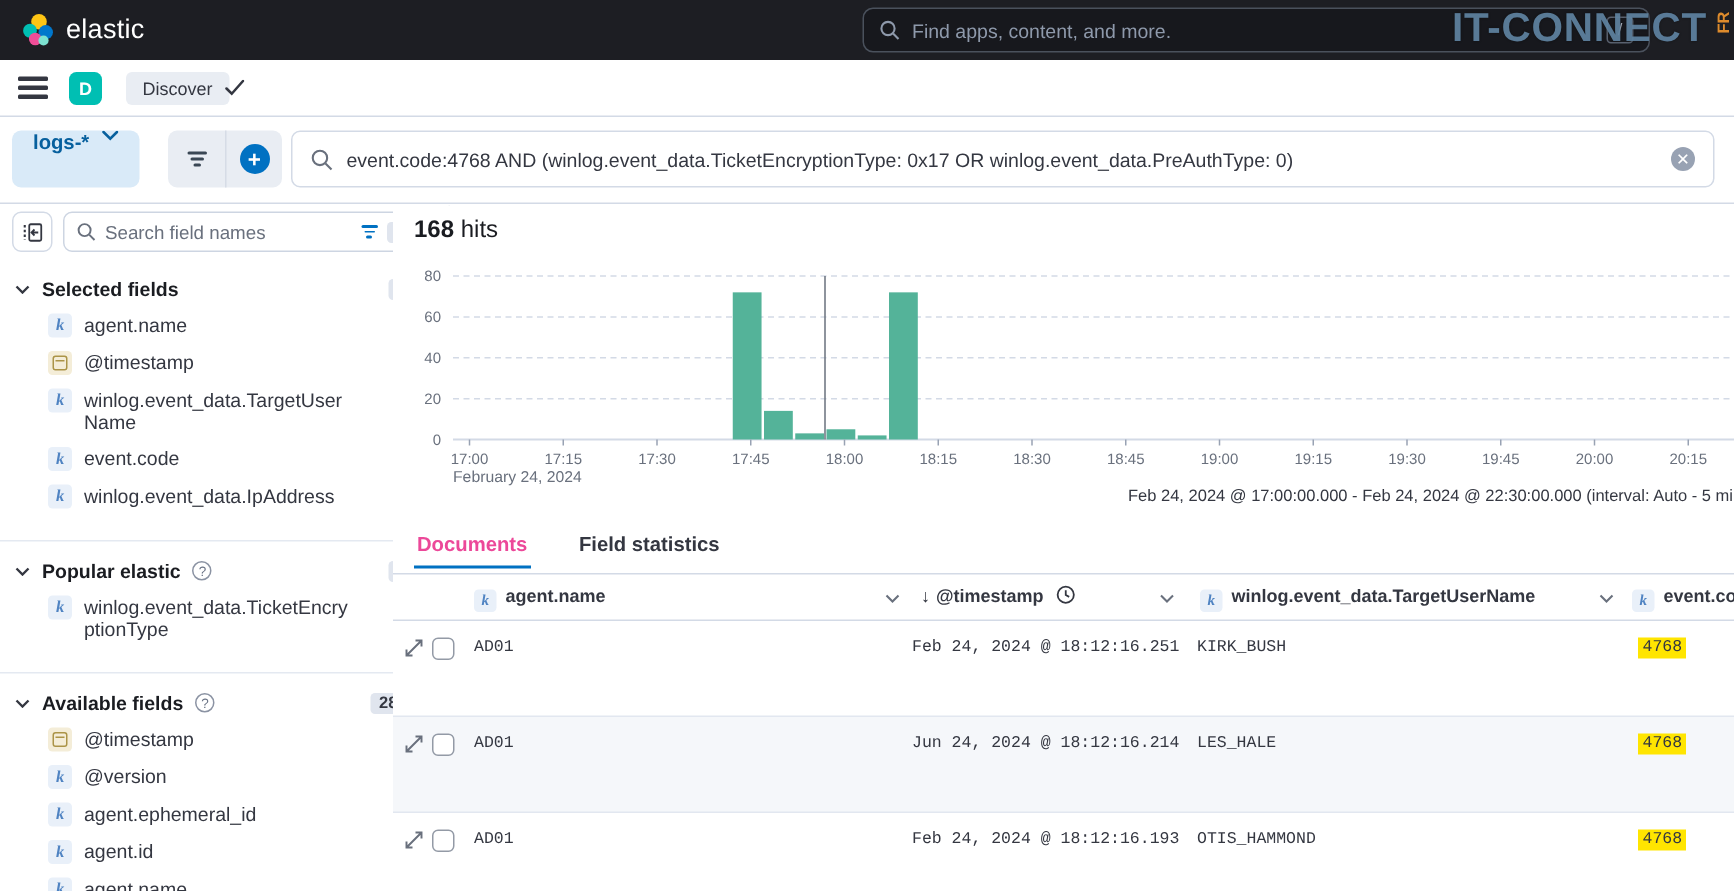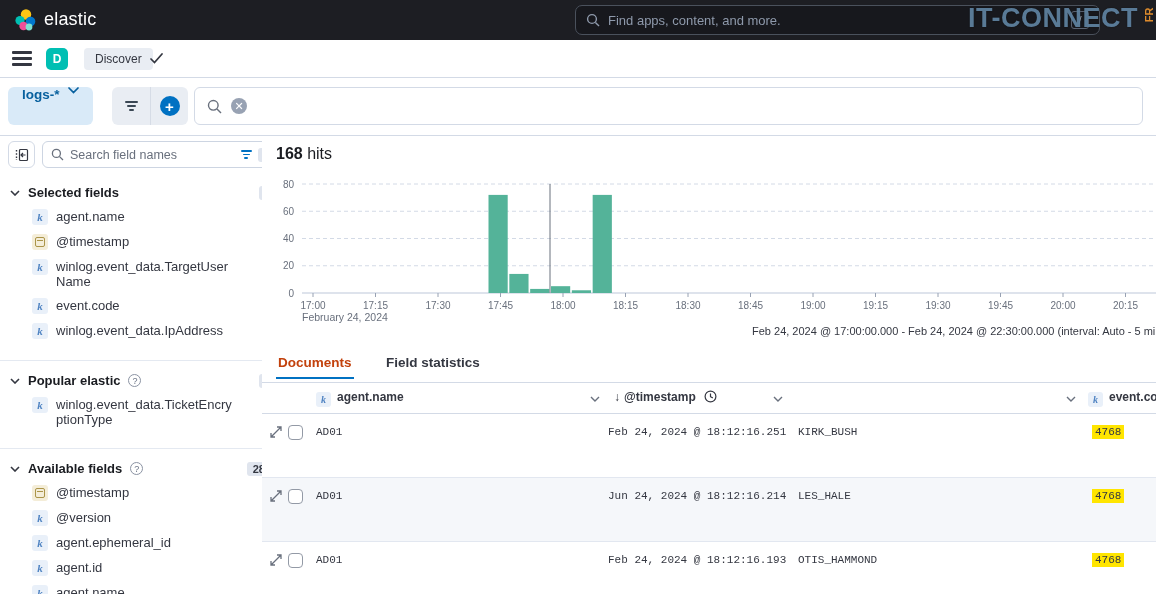--- a/index.html
+++ b/index.html
@@ -80,21 +80,21 @@
 
   
   .main { position:absolute; left:262px; top:137px; right:0; bottom:0; background:#fff; }
   .hits { position:absolute; left:14px; top:8px; font-size:16px; color:#1a1c21; }
   .hits b { font-weight:800; }
   #histogram { position:absolute; left:0; top:35px; }
   .tr-caption { position:absolute; left:490px; right:0; top:188px; height:16px; font-size:11px; color:#343741;
     white-space:nowrap; overflow:hidden; }
   .tabs { position:absolute; left:0; top:214px; width:100%; height:32px; border-bottom:1px solid #d3dae6; padding-left:14px; }
   .tab { display:inline-block; font-size:13.5px; font-weight:700; color:#343741; padding:4px 2px 9px; margin-right:26px; cursor:pointer; }
-  .tab.active { color:#c2410c; box-shadow:inset 0 -2px 0 #0071c2; }
+  .tab.active { color:#ec4899; box-shadow:inset 0 -2px 0 #0071c2; }
   .thead { position:absolute; left:0; top:247px; width:100%; height:30px; border-bottom:1px solid #d3dae6; background:#fff; }
   .th { position:absolute; top:6px; font-size:12px; font-weight:700; color:#343741; white-space:nowrap; }
   .th-badge { display:inline-flex; width:15px; height:15px; border-radius:3px; background:#e9f0f9; color:#4f83c2;
     font-style:italic; font-weight:700; font-size:10px; font-family:"Liberation Serif",serif;
     align-items:center; justify-content:center; vertical-align:-2px; margin-right:6px; }
   .sortarrow { font-weight:400; margin-right:4px; color:#343741; }
   #doc-rows { position:absolute; left:0; top:277px; width:100%; }
   .drow { position:relative; height:64px; border-bottom:1px solid #e2e7f0; background:#fff;
     font-family:"Liberation Mono","DejaVu Sans Mono",monospace; font-size:11px; color:#343741; }
   .drow.alt { background:#f5f7fa; }
@@ -161,20 +161,21 @@
       </div>
       <div class="fg-cell">
         <span class="plus-circle">+</span>
       </div>
     </div>
     <div class="qinput">
       <svg class="ic" width="15" height="15" viewBox="0 0 15 15">
         <circle cx="6.3" cy="6.3" r="4.8" fill="none" stroke="#69707d" stroke-width="1.4"></circle>
         <line x1="10" y1="10" x2="14" y2="14" stroke="#69707d" stroke-width="1.4"></line>
       </svg>
+      <input value="event.code:4768 AND (winlog.event_data.TicketEncryptionType: 0x17 OR winlog.event_data.PreAuthType: 0)" style="">
       <span class="clear-btn">✕</span>
     </div>
   </div>
 
   <div class="sidebar">
     <div class="sb-top">
       <div class="collapse-btn">
         <svg class="ic" width="16" height="16" viewBox="0 0 16 16">
           <rect x="5.5" y="2.5" width="8" height="11" fill="none" stroke="#343741" stroke-width="1.2" rx="1"></rect>
           <line x1="2.5" y1="3" x2="2.5" y2="13" stroke="#343741" stroke-width="1.4" stroke-dasharray="1.6 1.6"></line>
@@ -353,20 +354,23 @@
       <div class="th" style="left:352px">
         <span class="sortarrow">↓</span><span>@timestamp</span>
         <svg class="ic" style="display:inline-block;vertical-align:-2px;margin-left:5px" width="13" height="13" viewBox="0 0 13 13">
           <circle cx="6.5" cy="6.5" r="5.4" fill="none" stroke="#343741" stroke-width="1.2"></circle>
           <path d="M6.5 3.5 V6.7 L8.8 7.9" fill="none" stroke="#343741" stroke-width="1.2"></path>
         </svg>
       </div>
       <svg class="ic" style="position:absolute;left:511px;top:12px" width="10" height="6" viewBox="0 0 10 6">
           <path d="M1 1 L5 5 L9 1" fill="none" stroke="#69707d" stroke-width="1.4"></path>
         </svg>
+      <div class="th" style="left:538px">
+        <span class="th-badge">k</span><span>winlog.event_data.TargetUserName</span>
+      </div>
       <svg class="ic" style="position:absolute;left:804px;top:12px" width="10" height="6" viewBox="0 0 10 6">
           <path d="M1 1 L5 5 L9 1" fill="none" stroke="#69707d" stroke-width="1.4"></path>
         </svg>
       <div class="th" style="left:826px">
         <span class="th-badge">k</span><span>event.code</span>
       </div>
     </div>
 
     <div id="doc-rows">
         <div class="drow">

